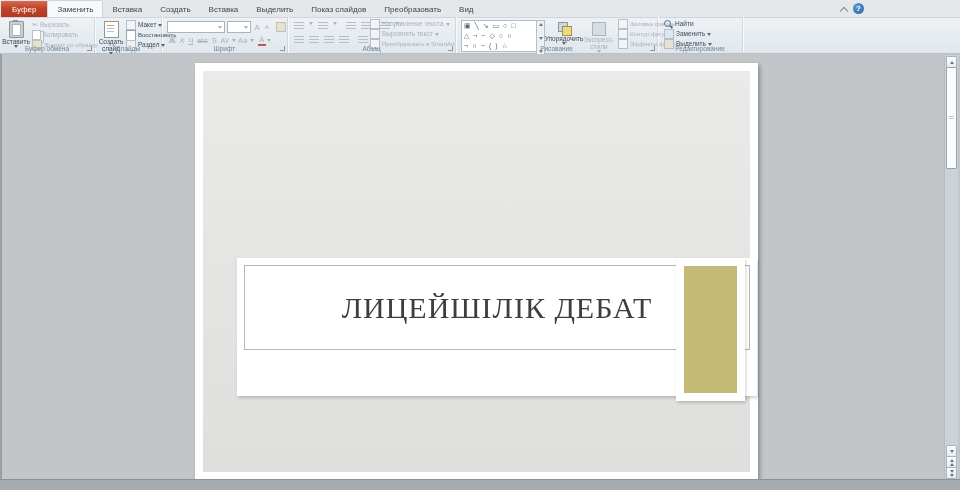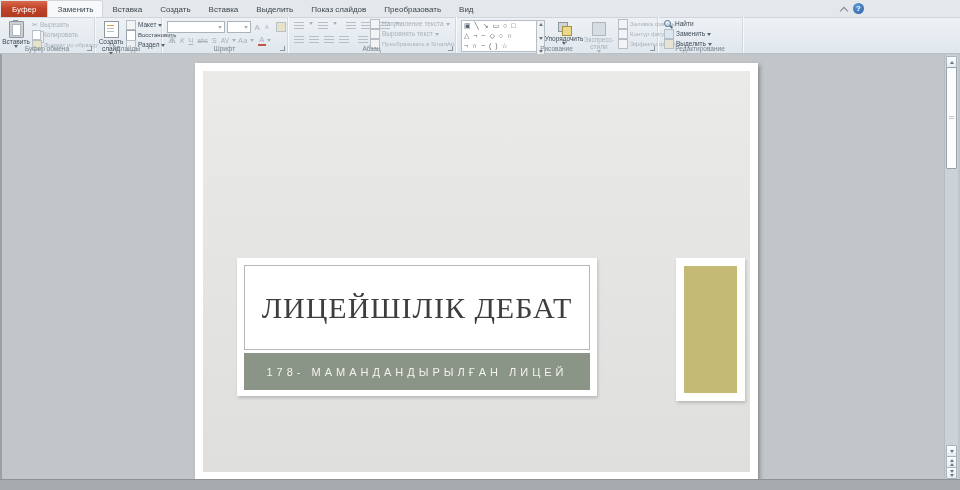--- a/index.html
+++ b/index.html
@@ -72,21 +72,21 @@
   .g-under{text-decoration:underline;}
   .g-strike{text-decoration:line-through;font-size:6.5px;}
 
   
   .workspace{position:absolute;top:54px;left:0;right:0;bottom:10px;background:#c2c6c9;}
   .workspace:before{content:"";position:absolute;left:0;top:0;bottom:0;width:2px;background:#9aa0a5;}
   .slide-card{position:absolute;left:195px;top:9px;width:563px;height:417px;background:#fff;
               box-shadow:2px 2px 4px rgba(0,0,0,.3);}
   .slide-inner{position:absolute;left:8px;top:8px;right:8px;bottom:8px;background:#e3e3e1;
                background-image:linear-gradient(rgba(255,255,255,.25),rgba(0,0,0,.02));}
-  .title-frame{position:absolute;left:34px;top:187px;width:360px;height:138px;background:#fff;
+  .title-frame{position:absolute;left:34px;top:187px;width:520px;height:138px;background:#fff;
                box-shadow:1px 2px 3px rgba(0,0,0,.18);}
   .title-box{position:absolute;left:7px;right:7px;top:7px;height:83px;background:#fff;
              border:1px solid #b7b7b3;display:flex;flex-direction:column;align-items:center;justify-content:center;
              font-family:"Liberation Serif",serif;color:#3e3e3e;font-size:30px;line-height:38px;
              letter-spacing:1px;text-align:center;}
   .banner{position:absolute;left:7px;right:7px;top:95px;height:37px;background:#8a9487;
           color:#f3f3ef;font-size:11px;letter-spacing:4px;display:flex;align-items:center;justify-content:center;}
   .accent-card{position:absolute;left:473px;top:187px;width:69px;height:143px;background:#fff;
                box-shadow:1px 2px 3px rgba(0,0,0,.18);}
   .accent-rect{position:absolute;left:8px;top:8px;width:53px;height:127px;background:#c4ba76;}
@@ -312,21 +312,20 @@
     </div>
   </div>
 
   <div class="workspace">
     <div class="slide-card">
       <div class="slide-inner">
         <div class="title-frame">
           <div class="title-box">
             <div>ЛИЦЕЙШІЛІК ДЕБАТ</div>
           </div>
-          <div class="banner">178- МАМАНДАНДЫРЫЛҒАН ЛИЦЕЙ</div>
         </div>
         <div class="accent-card">
           <div class="accent-rect"></div>
         </div>
       </div>
     </div>
   </div>
 
   <div class="v-scroll">
     <div class="sb-btn" style="top:1px;">

